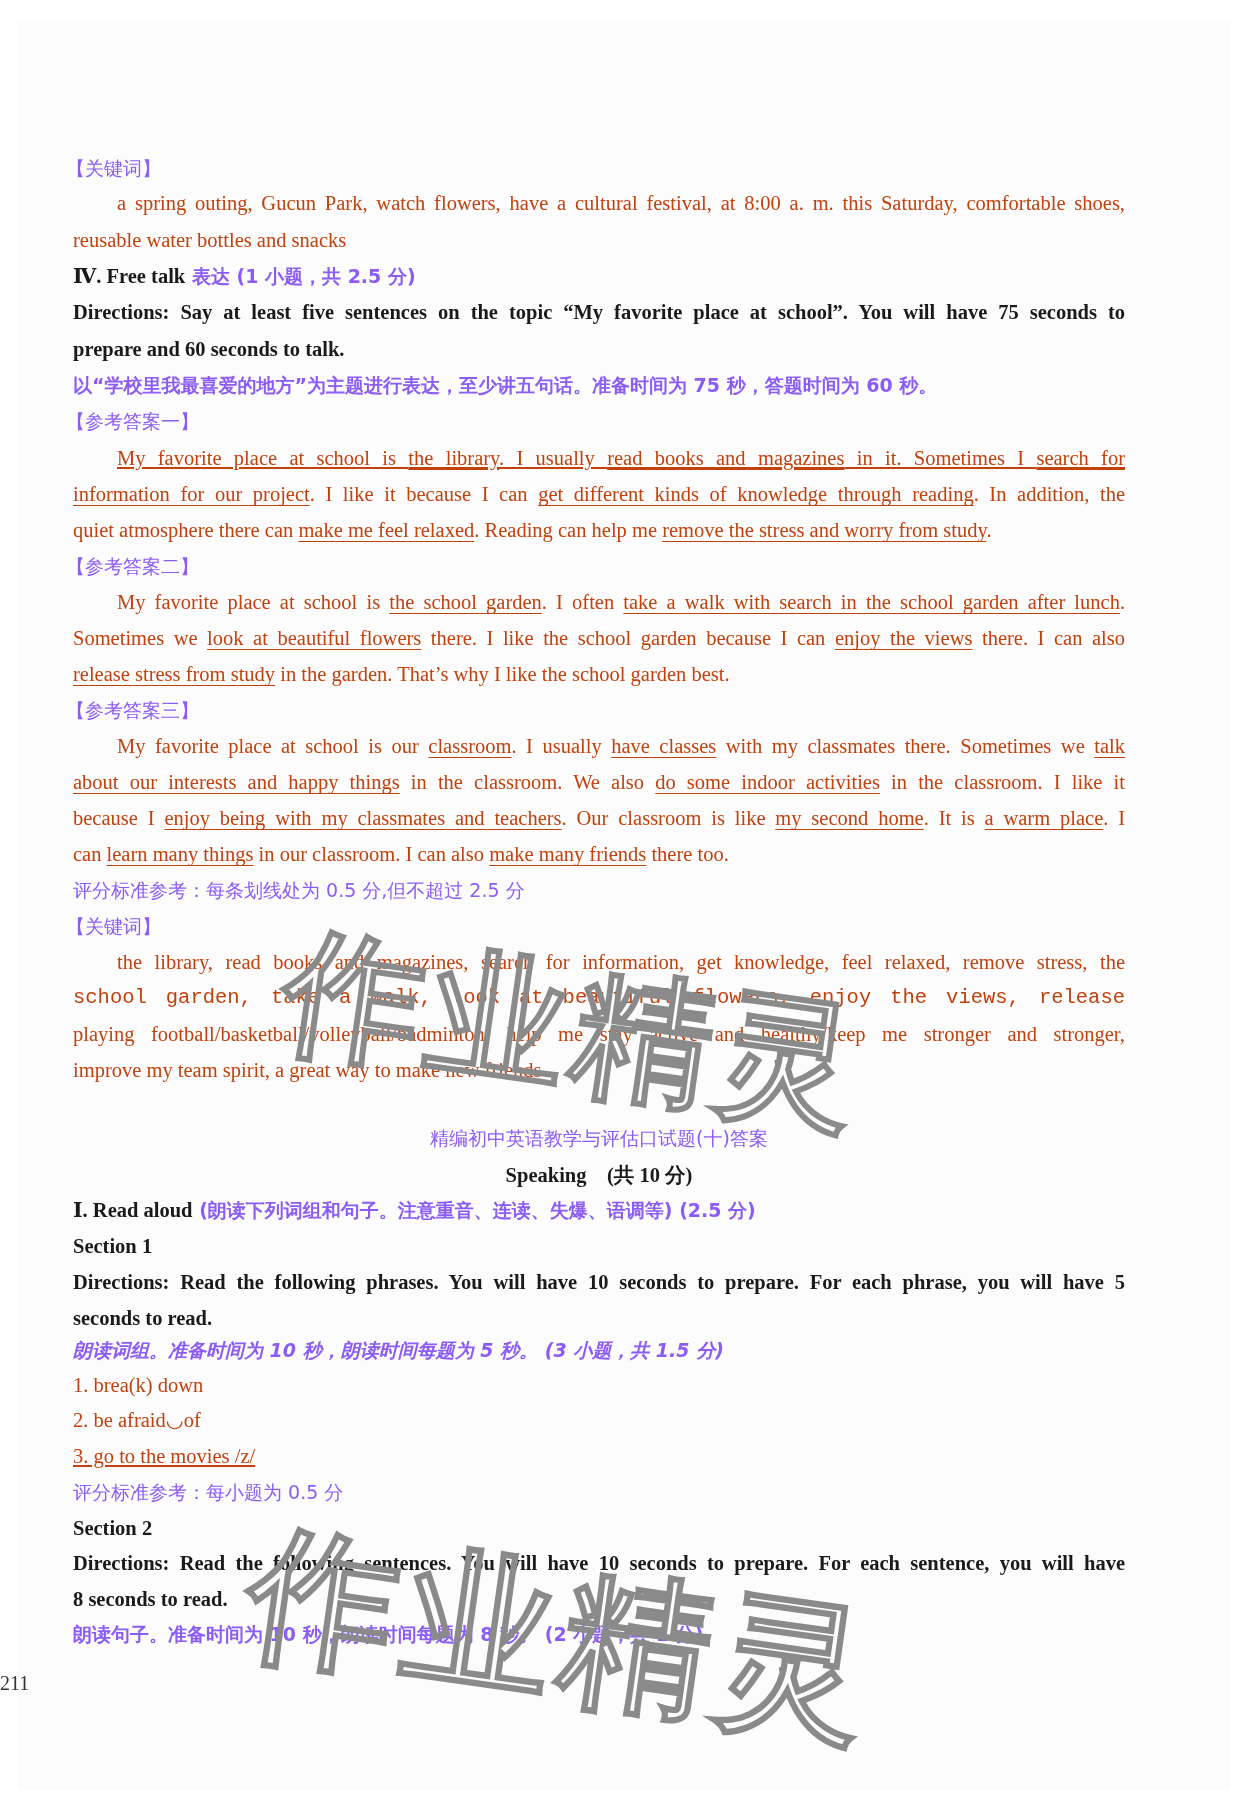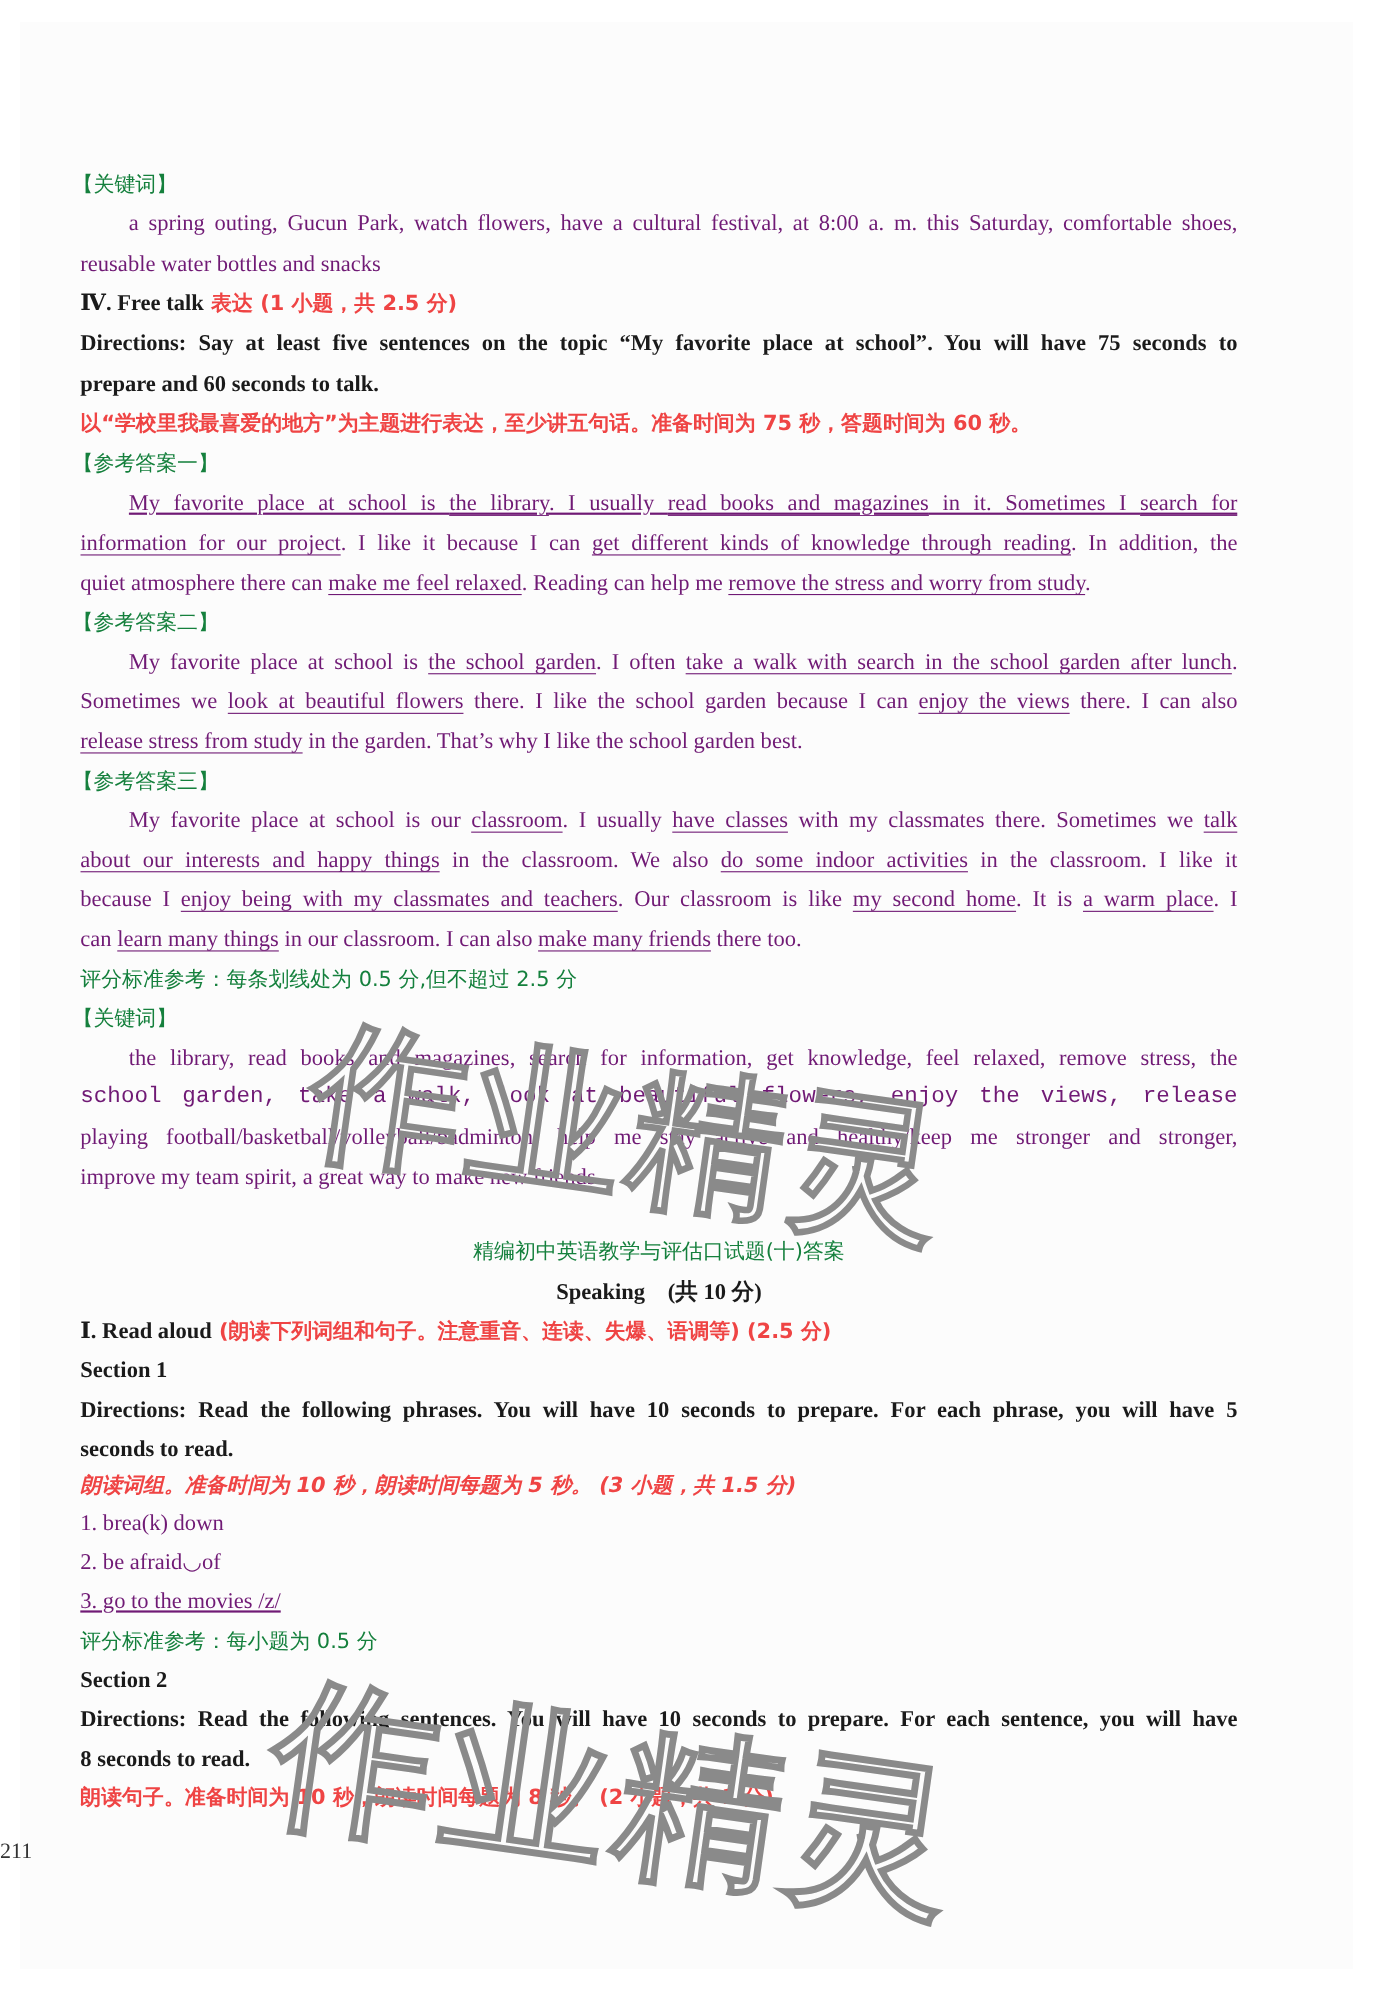--- a/index.html
+++ b/index.html
@@ -9,27 +9,27 @@
     font-family: "Liberation Serif", "DejaVu Serif", serif;
     color: #222222;
   }
   .page {
     position: absolute; left: 18px; top: 20px; width: 1212px; height: 1770px;
     background: #fcfcfc;
   }
   .line {
     position: absolute; left: 73px; width: 1052px;
     font-size: 20.5px; line-height: 26px; height: 26px;
-    white-space: nowrap; color: #701a75;
+    white-space: nowrap; color: #c2410c;
   }
   .line.just { text-align: justify; text-align-last: justify; white-space: normal; overflow: hidden; }
   .line.indent { left: 117px; width: 1008px; }
-  .cn { font-family: "DejaVu Sans", "Liberation Sans", sans-serif; font-size: 19px; color: #15803d; }
+  .cn { font-family: "DejaVu Sans", "Liberation Sans", sans-serif; font-size: 19px; color: #8b5cf6; }
   .bold { font-weight: bold; color: #1a1a1a; }
-  .bold.cn { color: #ef4444; }
+  .bold.cn { color: #8b5cf6; }
   .center { left: 73px; width: 1052px; text-align: center; }
   u, .u { text-decoration: underline; text-underline-offset: 4px; text-decoration-thickness: 1px; }
   .pageno { position: absolute; left: 0; width: 1250px; text-align: left; top: 1672px; font-size: 20px; color: #333; }
   .watermark { position: absolute; left: 0; top: 0; width: 1250px; height: 1811px; pointer-events: none; }
 </style>
 </head>
 <body>
 
 <div class="page"></div>
 

